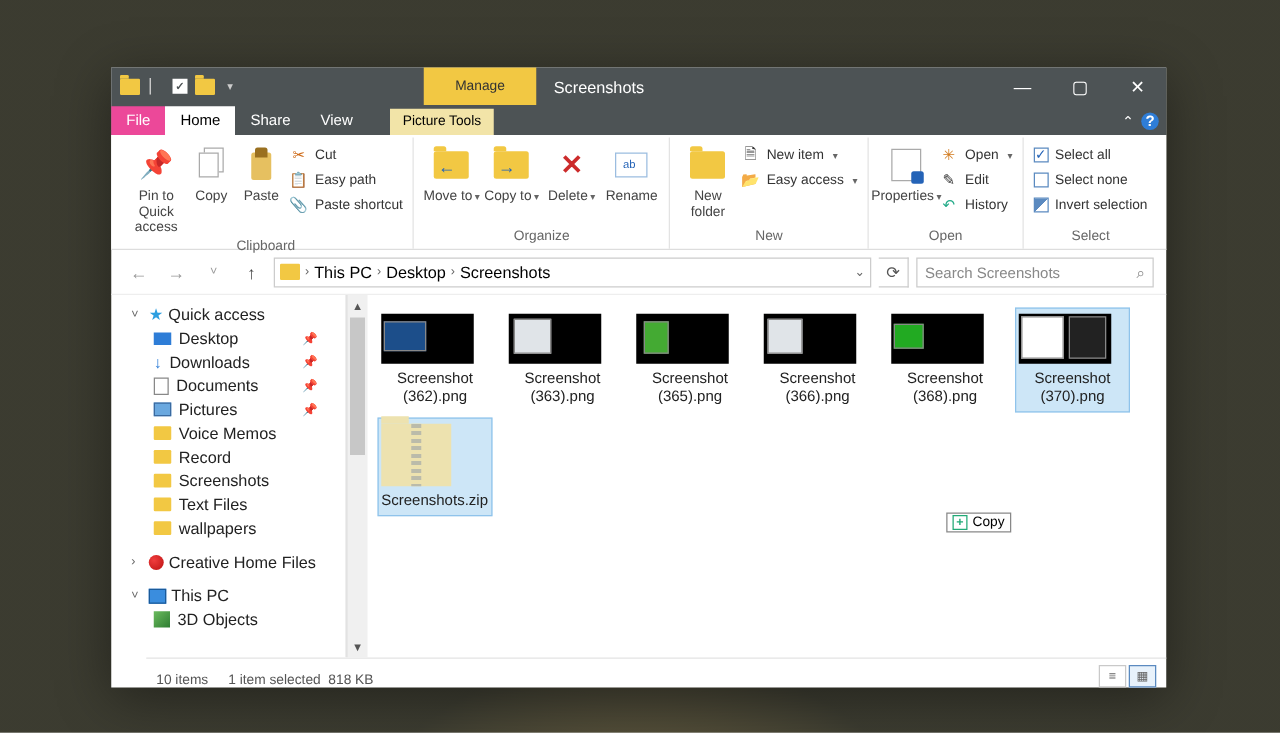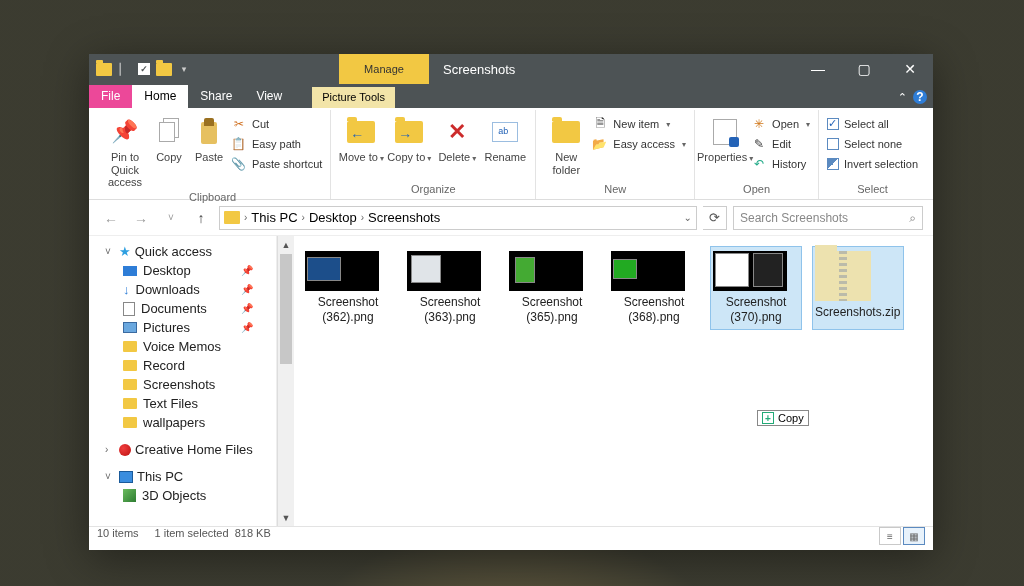--- a/index.html
+++ b/index.html
@@ -104,21 +104,21 @@
 .thumb-img { width:74px; height:40px; background:#000; position:relative; margin-bottom:4px; }
 .thumb-img .winpane { position:absolute; background:#e0e4e8; border:1px solid #888; }
 .thumb-zip { width:56px; height:50px; background:#ede2af; position:relative; margin-bottom:4px; }
 .thumb-zip::before { content:""; position:absolute; top:-6px; left:0; width:22px; height:6px; background:#ede2af; }
 .thumb-zip .zipper { position:absolute; left:50%; top:0; bottom:0; width:8px; margin-left:-4px; background:repeating-linear-gradient(#bba 0 3px, #ede2af 3px 6px); }
 
 .copyhint { position:absolute; background:#fff; border:1px solid #888; font-size:11px; padding:1px 4px; display:flex; align-items:center; gap:4px; }
 .copyhint .plus { width:12px; height:12px; background:#fff; border:1px solid #2a7; color:#2a7; display:flex; align-items:center; justify-content:center; font-size:10px; font-weight:bold; }
 
 
-.statusbar { height: 24px; border-top:1px solid #e3e3e3; display:flex; align-items:flex-start; font-size:11px; color:#555; padding:0 8px; gap:16px; }
+.statusbar { height: 24px; border-top:1px solid #e3e3e3; display:flex; align-items:flex-end; font-size:11px; color:#555; padding:0 8px; gap:16px;margin-left:28px; }
 .statusbar .viewbtns { margin-left:auto; display:flex; gap:2px; }
 .viewbtn { width:22px; height:18px; border:1px solid #c9c9c9; display:flex; align-items:center; justify-content:center; font-size:10px; color:#666; }
 .viewbtn.active { border-color:#5b8ac0; background:#e8f2fb; }
 </style>
 </head>
 <body>
 
 <div class="bgblur"></div>
 
 <div class="window">
@@ -411,20 +411,26 @@
             <span>Screenshot (363).png</span>
           </div>
           <div class="fileitem">
             <div class="thumb-img">
               <span class="winpane" style="left:6px;top:6px;width:20px;height:26px;background:#4a3"></span>
             </div>
             <span>Screenshot (365).png</span>
           </div>
           <div class="fileitem">
             <div class="thumb-img">
+              <span class="winpane" style="left:3px;top:4px;width:28px;height:28px"></span>
+            </div>
+            <span>Screenshot (366).png</span>
+          </div>
+          <div class="fileitem">
+            <div class="thumb-img">
               <span class="winpane" style="left:2px;top:8px;width:24px;height:20px;background:#2a2"></span>
             </div>
             <span>Screenshot (368).png</span>
           </div>
           <div class="fileitem selected">
             <div class="thumb-img">
               <span class="winpane" style="left:2px;top:2px;width:34px;height:34px;background:#fff"></span>
               <span class="winpane" style="left:40px;top:2px;width:30px;height:34px;background:#222"></span>
             </div>
             <span>Screenshot (370).png</span>

